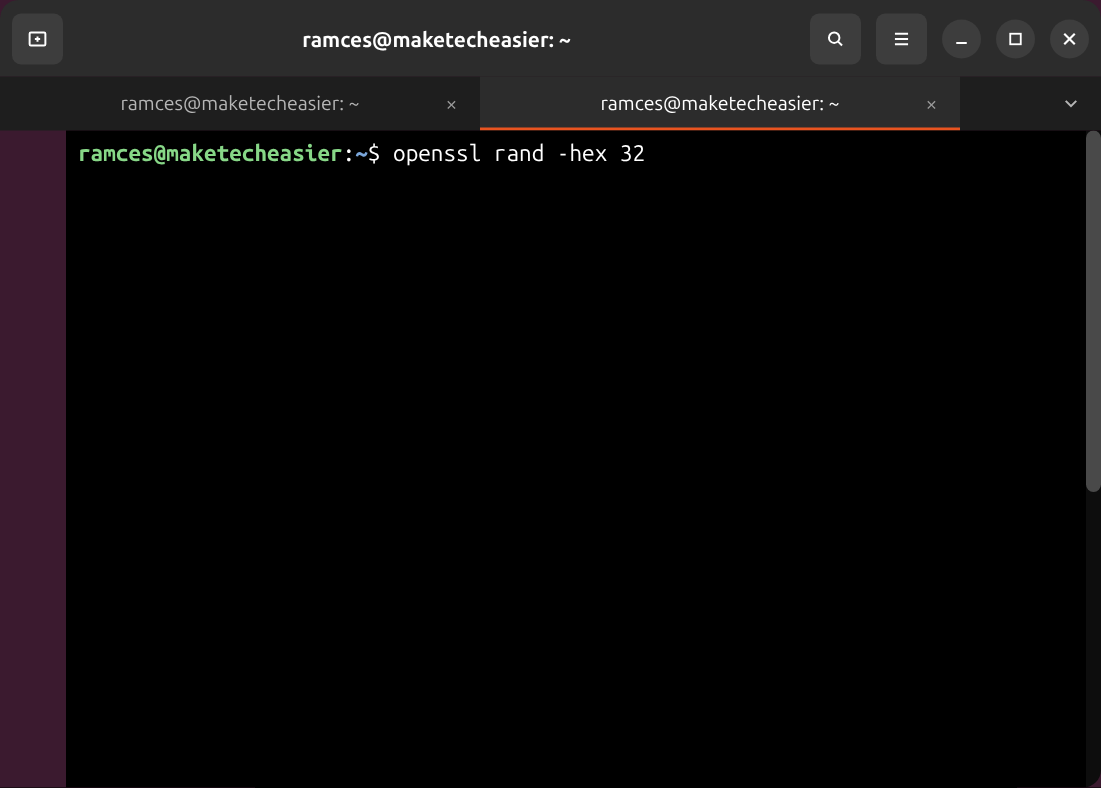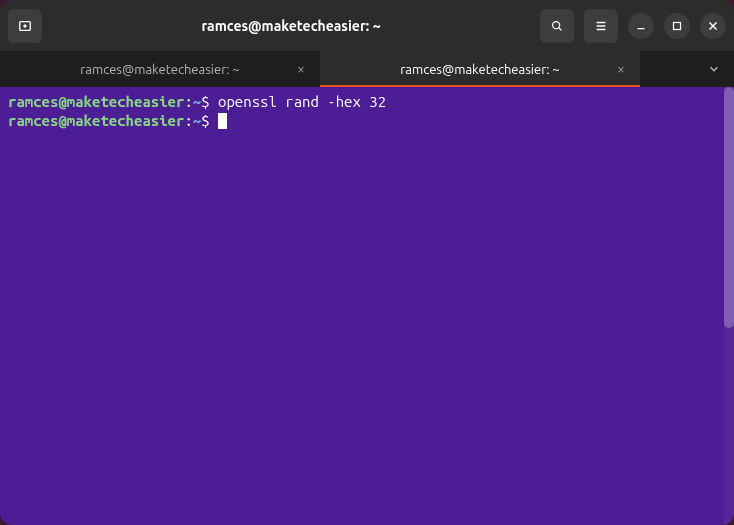--- a/index.html
+++ b/index.html
@@ -111,24 +111,25 @@
       cursor: pointer;
       color: #b5b5b5;
       margin-left: auto;
     }
     .terminal {
       padding: 6px 8px;
       font-family: "Ubuntu Mono", "DejaVu Sans Mono", monospace;
       font-size: 15px;
       line-height: 1.25;
       color: #ffffff;
-      background: #4c1d95;
+      background: #000000;
       height: calc(525px - 51px - 36px);
       overflow: hidden;
       position: relative;
+      margin-left: 44px;
     }
     .scrollbar {
       position: absolute;
       right: 0;
       top: 0;
       width: 10px;
       height: 100%;
       background: rgba(255,255,255,0.05);
     }
     .scrollbar-thumb {
@@ -207,17 +208,16 @@
   </div>
   <div class="tab-new">
     <svg width="14" height="14" viewBox="0 0 16 16" fill="none" stroke="currentColor" stroke-width="1.6">
       <polyline points="4,6 8,10 12,6"></polyline>
     </svg>
   </div>
 </div>
 
 <div class="terminal" id="terminal-area">
   <div class="line"><span class="user">ramces@maketecheasier</span><span class="out">:</span><span class="path">~</span><span class="out">$ </span><span class="cmd">openssl rand -hex 32</span></div>
-    <div class="line"><span class="user">ramces@maketecheasier</span><span class="out">:</span><span class="path">~</span><span class="out">$ </span><span class="cmd"></span><span class="cursor"></span></div>
     <div class="scrollbar">
     <div class="scrollbar-thumb" id="scroll-thumb" style="height: 55%;"></div>
   </div>
 </div>
 
 </body></html>

